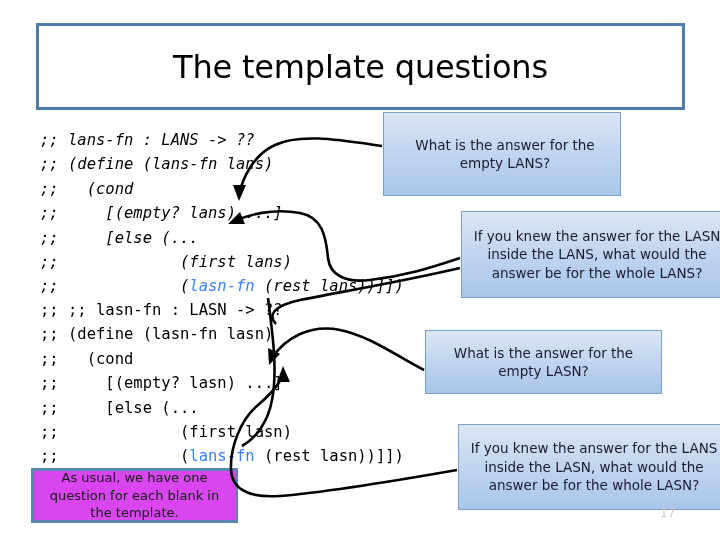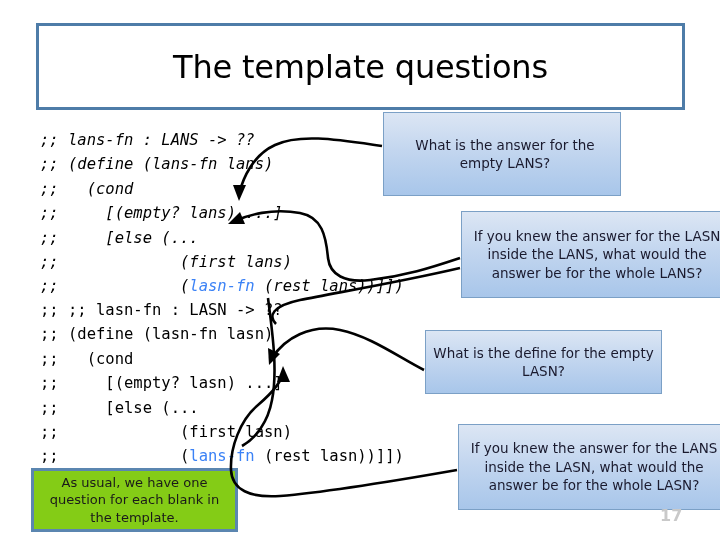--- a/index.html
+++ b/index.html
@@ -74,24 +74,24 @@
   #callout-lasn-in-lans{ left: 461px; top: 211px; width: 272px; height: 87px; }
   #callout-empty-lasn  { left: 425px; top: 330px; width: 237px; height: 64px; }
   #callout-lans-in-lasn{ left: 458px; top: 424px; width: 272px; height: 86px; }
 
   
   #note-box {
     position: absolute;
     left: 31px;
     top: 468px;
     width: 207px;
-    height: 64px;
+    height: 55px;
     box-sizing: border-box;
     border: 3px solid #5B86B0;
-    background: #84cc16;
+    background: #d946ef;
     display: flex;
     align-items: center;
     justify-content: center;
     text-align: center;
     color: #1A1A1A;
     font-family: "DejaVu Sans", sans-serif;
     font-size: 13px;
     line-height: 17.5px;
     padding: 1px 4px;
   }
@@ -107,23 +107,22 @@
   }
   #arrows path { fill: none; stroke: #000000; stroke-width: 2.6; }
   #arrows polygon { fill: #000000; }
 
   
   #page-number {
     position: absolute;
     left: 660px;
     top: 506px;
     font-family: "DejaVu Sans", sans-serif;
-    font-size: 16px;
+    font-size: 12px;
     color: #C9C9C9;
-    font-weight: bold;
   }
 </style>
 </head>
 <body>
 
 <div id="slide">
 
   <div id="title-box">
     <div id="title-text">The template questions</div>
   </div>
@@ -134,21 +133,21 @@
 
   <div id="callout-empty-lans" class="callout">
     <span>What is the answer for the empty LANS?</span>
   </div>
 
   <div id="callout-lasn-in-lans" class="callout">
     <span>If you knew the answer for the LASN inside the LANS, what would the answer be for the whole LANS?</span>
   </div>
 
   <div id="callout-empty-lasn" class="callout">
-    <span>What is the define for the empty LASN?</span>
+    <span>What is the answer for the empty LASN?</span>
   </div>
 
   <div id="callout-lans-in-lasn" class="callout">
     <span>If you knew the answer for the LANS inside the LASN, what would the answer be for the whole LASN?</span>
   </div>
 
   <div id="note-box">
     <span>As usual, we have one question for each blank in the template.</span>
   </div>
 

